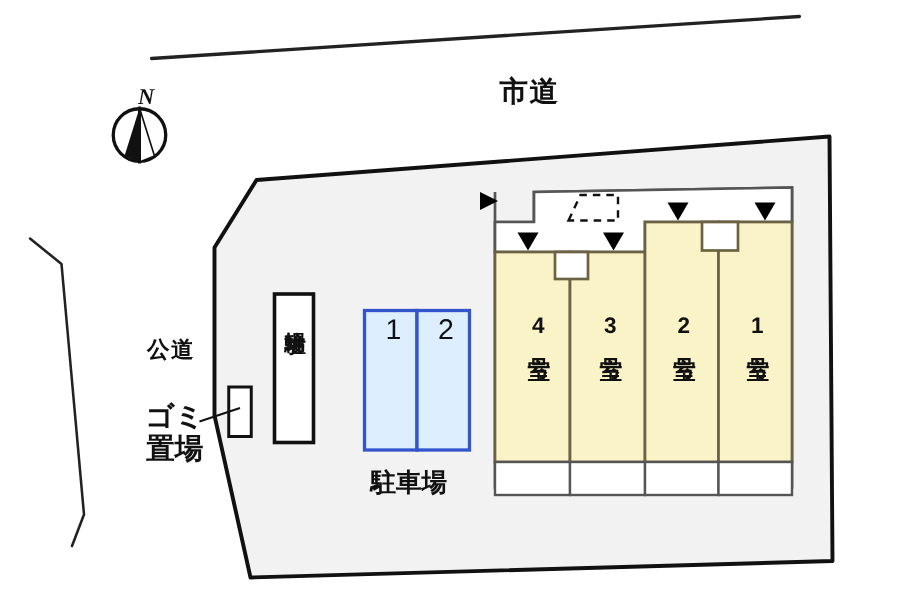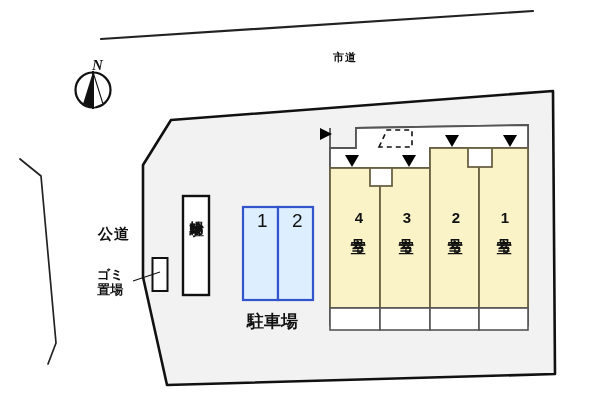--- a/index.html
+++ b/index.html
@@ -35,40 +35,40 @@
   }
   .vert {
     writing-mode: vertical-rl;
     text-orientation: upright;
     line-height: 1.02;
     letter-spacing: 0px;
   }
   
   #label-shido {
     left: 333px; top: 52px;
-    font-size: 11px;
+    font-size: 19px;
     font-weight: bold;
     letter-spacing: 1px;
   }
   #label-kodo {
     left: 74px; top: 226px;
     font-size: 15px;
     font-weight: bold;
     letter-spacing: 1px;
     margin-left: 24px;
   }
   #label-parking {
     left: 247px; top: 313px;
     font-size: 17px;
     font-weight: bold;
     letter-spacing: 0px;
   }
   #label-gomi {
     left: 97px; top: 268px;
-    font-size: 13px;
+    font-size: 19px;
     font-weight: bold;
     text-align: center;
     line-height: 1.12;
     letter-spacing: 0px;
   }
   #label-bicycle {
     left: 190px; top: 210px;
     font-size: 14px;
     font-weight: bold;
   }

